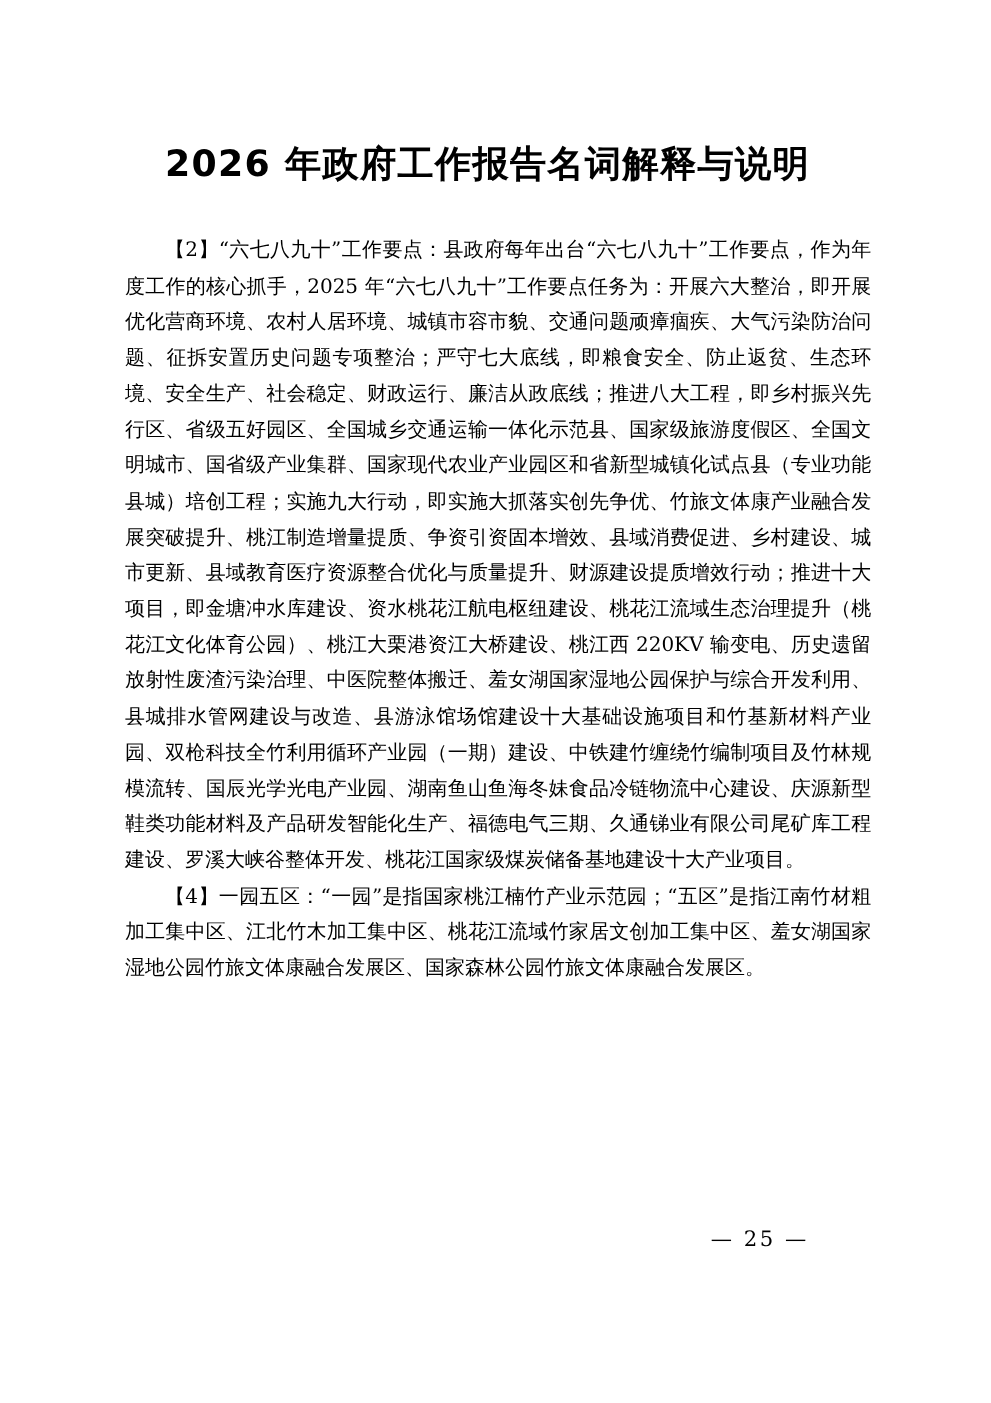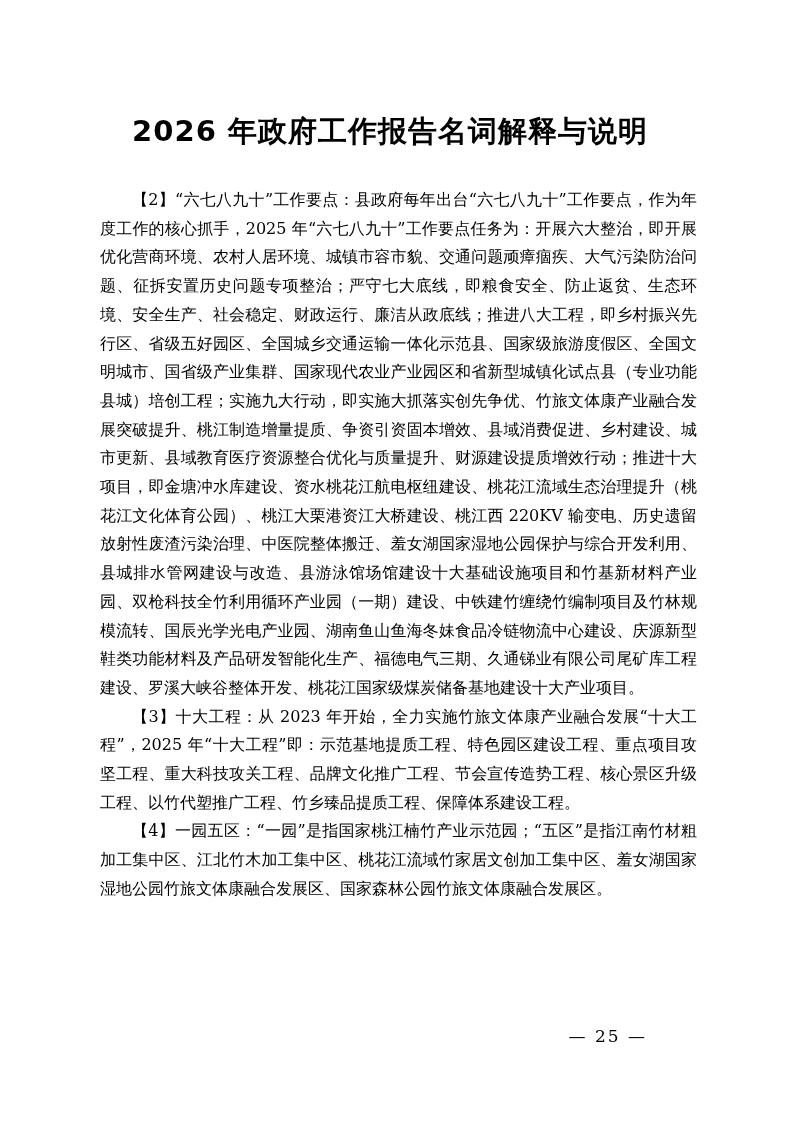--- a/index.html
+++ b/index.html
@@ -39,34 +39,33 @@
     text-align: justify;
     text-justify: inter-ideograph;
   }
   .para {
     margin: 0;
     padding: 0;
     text-indent: 2em;
   }
   .page-footer {
     position: absolute;
-    top: 1026px;
+    top: 982px;
     right: 133px;
     font-size: 17px;
     letter-spacing: 2px;
     color: #000000;
     font-family: "DejaVu Serif", "Liberation Serif", serif;
   }
 </style>
 </head>
 <body>
 
 <div class="page">
   <h1 class="doc-title">2026 年政府工作报告名词解释与说明</h1>
 
   <div class="body-text">
     <p class="para">【2】“六七八九十”工作要点：县政府每年出台“六七八九十”工作要点，作为年度工作的核心抓手，2025 年“六七八九十”工作要点任务为：开展六大整治，即开展优化营商环境、农村人居环境、城镇市容市貌、交通问题顽瘴痼疾、大气污染防治问题、征拆安置历史问题专项整治；严守七大底线，即粮食安全、防止返贫、生态环境、安全生产、社会稳定、财政运行、廉洁从政底线；推进八大工程，即乡村振兴先行区、省级五好园区、全国城乡交通运输一体化示范县、国家级旅游度假区、全国文明城市、国省级产业集群、国家现代农业产业园区和省新型城镇化试点县（专业功能县城）培创工程；实施九大行动，即实施大抓落实创先争优、竹旅文体康产业融合发展突破提升、桃江制造增量提质、争资引资固本增效、县域消费促进、乡村建设、城市更新、县域教育医疗资源整合优化与质量提升、财源建设提质增效行动；推进十大项目，即金塘冲水库建设、资水桃花江航电枢纽建设、桃花江流域生态治理提升（桃花江文化体育公园）、桃江大栗港资江大桥建设、桃江西 220KV 输变电、历史遗留放射性废渣污染治理、中医院整体搬迁、羞女湖国家湿地公园保护与综合开发利用、县城排水管网建设与改造、县游泳馆场馆建设十大基础设施项目和竹基新材料产业园、双枪科技全竹利用循环产业园（一期）建设、中铁建竹缠绕竹编制项目及竹林规模流转、国辰光学光电产业园、湖南鱼山鱼海冬妹食品冷链物流中心建设、庆源新型鞋类功能材料及产品研发智能化生产、福德电气三期、久通锑业有限公司尾矿库工程建设、罗溪大峡谷整体开发、桃花江国家级煤炭储备基地建设十大产业项目。</p>
-    <p class="para">【3】十大工程：从 2023 年开始，全力实施竹旅文体康产业融合发展“十大工程”，2025 年“十大工程”即：示范基地提质工程、特色园区建设工程、重点项目攻坚工程、重大科技攻关工程、品牌文化推广工程、节会宣传造势工程、核心景区升级工程、以竹代塑推广工程、竹乡臻品提质工程、保障体系建设工程。</p>
     <p class="para">【4】一园五区：“一园”是指国家桃江楠竹产业示范园；“五区”是指江南竹材粗加工集中区、江北竹木加工集中区、桃花江流域竹家居文创加工集中区、羞女湖国家湿地公园竹旅文体康融合发展区、国家森林公园竹旅文体康融合发展区。</p>
   </div>
 
   <div class="page-footer">— 25 —</div>
 </div>
 
 </body></html>

